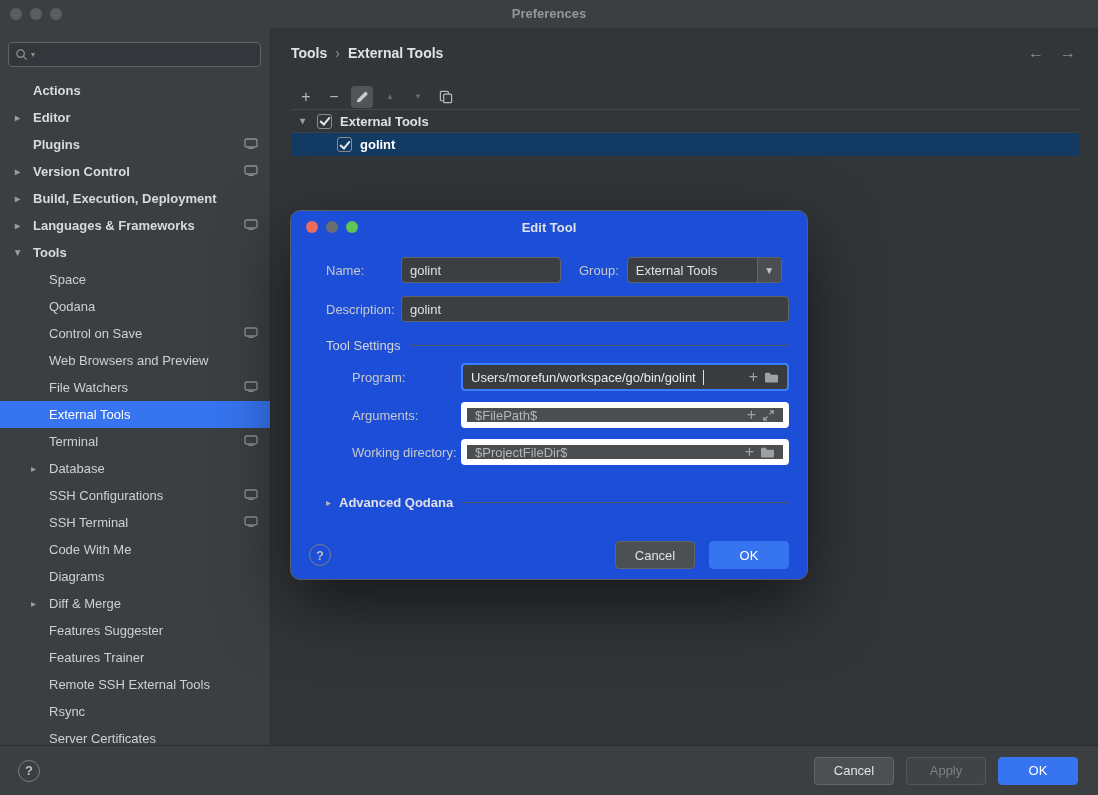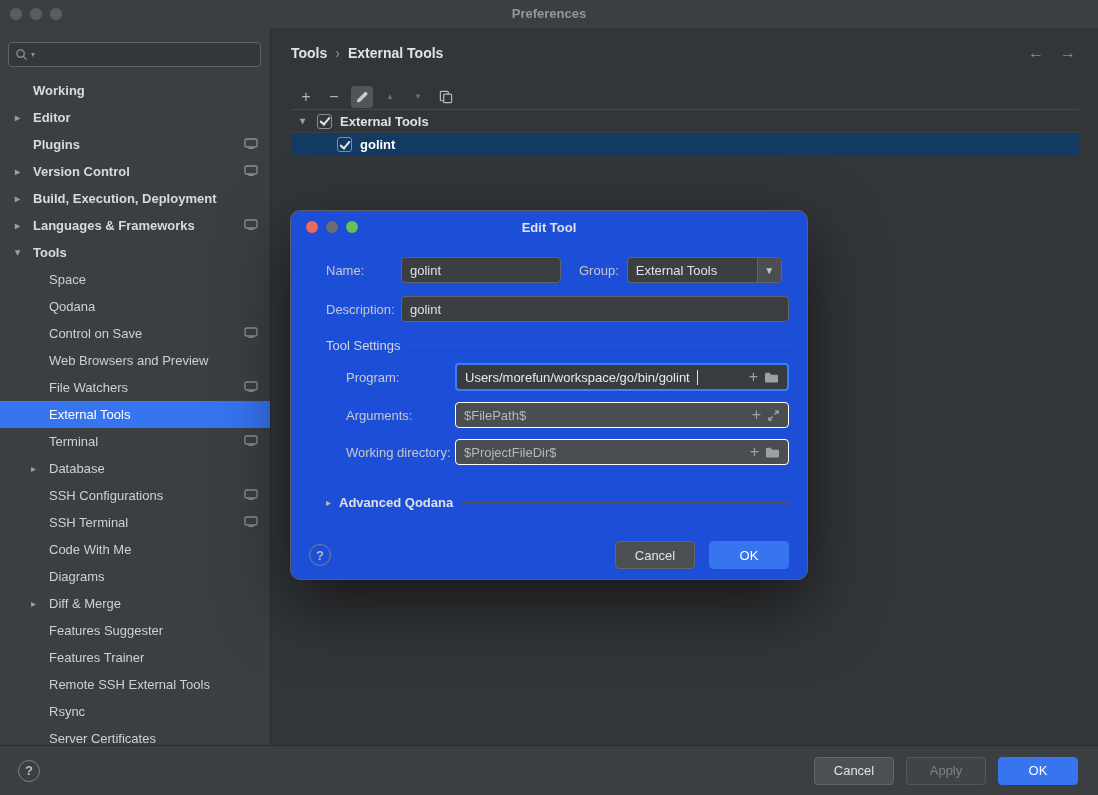--- a/index.html
+++ b/index.html
@@ -62,37 +62,37 @@
   
   .dialog { position:absolute; left:290px; top:210px; width:518px; height:370px; background:#1d4ed8;
     border:1px solid #5a5e61; border-radius:10px; box-shadow:0 25px 70px rgba(0,0,0,.6); z-index:10; }
   .dlg-titlebar { height:32px; position:relative; display:flex; align-items:center; justify-content:center; }
   .dlg-traffic { position:absolute; left:15px; top:10px; display:flex; gap:8px; }
   .dot { width:12px; height:12px; border-radius:50%; display:inline-block; }
   .dot.red { background:#ed6a5f; } .dot.gray { background:#6a6e71; } .dot.green { background:#61c454; }
   .dlg-title { font-weight:bold; color:#dfe1e5; }
   .dlg-body { padding:14px 18px 0 35px; }
   .frow { display:flex; align-items:center; margin-bottom:13px; }
-  .frow.sub { margin-left:20px; margin-bottom:11px; }
+  .frow.sub { margin-left:26px; margin-bottom:11px; }
   .flabel { color:#c6c9cb; }
   .flabel.w75 { width:75px; flex:0 0 auto; }
   .flabel.w109 { width:109px; flex:0 0 auto; }
   .flabel.group { margin-left:18px; margin-right:8px; }
   .tfield { height:26px; background:#3b3f42; border:1px solid #616568; border-radius:4px;
     color:#dfe1e5; padding:0 8px; font-family:inherit; font-size:13px; outline:none; }
   .tfield.w160 { width:160px; }
   .tfield.grow { flex:1; }
   .combo { width:155px; height:26px; background:#3b3f42; border:1px solid #616568; border-radius:4px;
     display:flex; align-items:center; overflow:hidden; }
   .combo-text { flex:1; padding:0 8px; color:#dfe1e5; white-space:nowrap; }
   .combo-arrow { width:24px; height:100%; display:flex; align-items:center; justify-content:center;
     background:#4a4e51; border-left:1px solid #616568; color:#c0c3c5; font-size:10px; }
   .section-h { display:flex; align-items:center; gap:10px; margin:16px 0 10px; color:#d3d6d8; }
   .hline { flex:1; height:1px; background:#55595c; }
-  .macro { flex:1; height:26px; background:#4a4e51; border:1px solid #ffffff; border-radius:4px;
+  .macro { flex:1; height:26px; background:#4a4e51; border:6px solid #ffffff; border-radius:4px;
     display:flex; align-items:center; padding:0 8px; color:#b4b7b9; gap:6px; }
   .macro.focused { height:28px; background:#393c3f; border:2px solid #3d7eff; color:#e8eaec; }
   .macro-text { white-space:nowrap; overflow:hidden; }
   .caret { width:1px; height:15px; background:#dfe1e5; margin-left:1px; flex:0 0 auto; }
   .ficon { display:flex; align-items:center; justify-content:center; line-height:0; flex:0 0 auto; }
   .ficon.plus { font-size:16px; color:#9da1a4; line-height:1; }
   .advanced { display:flex; align-items:center; gap:8px; margin-top:30px; }
   .advanced .chev { font-size:10px; color:#b6b9bb; }
   .adv-label { font-weight:bold; color:#dfe1e5; }
   .dlg-footer { position:absolute; left:18px; right:18px; bottom:10px; display:flex; align-items:center; gap:14px; }
@@ -128,21 +128,21 @@
       <svg width="13" height="13" viewBox="0 0 14 14">
           <circle cx="6" cy="6" r="4" fill="none" stroke="#8d9194" stroke-width="1.4"></circle>
           <line x1="9" y1="9" x2="12.5" y2="12.5" stroke="#8d9194" stroke-width="1.4"></line>
         </svg>
     </span>
     <span class="search-caret">▾</span>
     <input placeholder="" style="">
   </div>
   <div class="nav" id="sidebar-nav">
       <div class="nav-item lvl0 bold">
-        <span class="lbl">Working</span>
+        <span class="lbl">Actions</span>
       </div>
       <div class="nav-item lvl0 bold">
         <span class="chev">▸</span>
         <span class="lbl">Editor</span>
       </div>
       <div class="nav-item lvl0 bold">
         <span class="lbl">Plugins</span>
         <span class="screen-icon"><svg width="14" height="11" viewBox="0 0 14 11">
             <rect x="1" y="1" width="12" height="8" rx="1.5" fill="none" stroke="#8d9193" stroke-width="1.3"></rect>
             <line x1="4.5" y1="10.5" x2="9.5" y2="10.5" stroke="#8d9193" stroke-width="1.3"></line>

